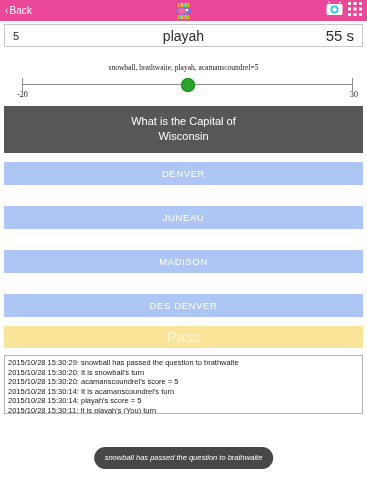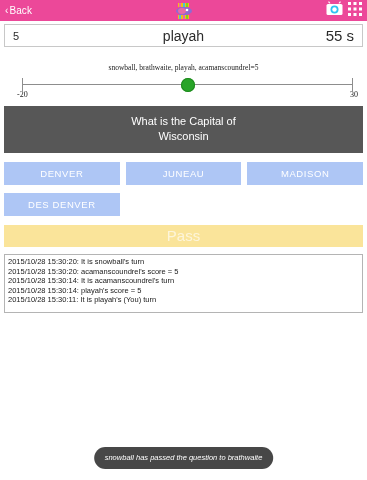--- a/index.html
+++ b/index.html
@@ -155,22 +155,22 @@
     display: flex;
     align-items: center;
     justify-content: center;
   }
   .question span { display: block; }
 
   
   .answers {
     margin: 9px 4px 0 4px;
     display: grid;
-    grid-template-columns: 1fr 1fr 1fr;
-    gap: 8px 6px;
+    grid-template-columns: 1fr;
+    gap: 21px 6px;
   }
   .answer-btn {
     background: #aec6f5;
     color: #ffffff;
     font-size: 9.5px;
     letter-spacing: .6px;
     text-align: center;
     height: 23px;
     line-height: 23px;
     user-select: none;
@@ -298,20 +298,21 @@
 <div class="answers">
   <div class="answer-btn">DENVER</div>
   <div class="answer-btn">JUNEAU</div>
   <div class="answer-btn">MADISON</div>
   <div class="answer-btn">DES DENVER</div>
 </div>
 
 <div class="pass-btn">Pass</div>
 
 <div class="log-box">
+  <div class="log-line">2015/10/28 15:30:29: snowball has passed the question  to brathwaite</div>
   <div class="log-line">2015/10/28 15:30:20: It is snowball's turn</div>
   <div class="log-line">2015/10/28 15:30:20: acamanscoundrel's score = 5</div>
   <div class="log-line">2015/10/28 15:30:14: It is acamanscoundrel's turn</div>
   <div class="log-line">2015/10/28 15:30:14: playah's score = 5</div>
   <div class="log-line">2015/10/28 15:30:11: It is playah's (You) turn</div>
 </div>
 
 <div class="toast">snowball has passed the question  to brathwaite</div>
 
 </body></html>

